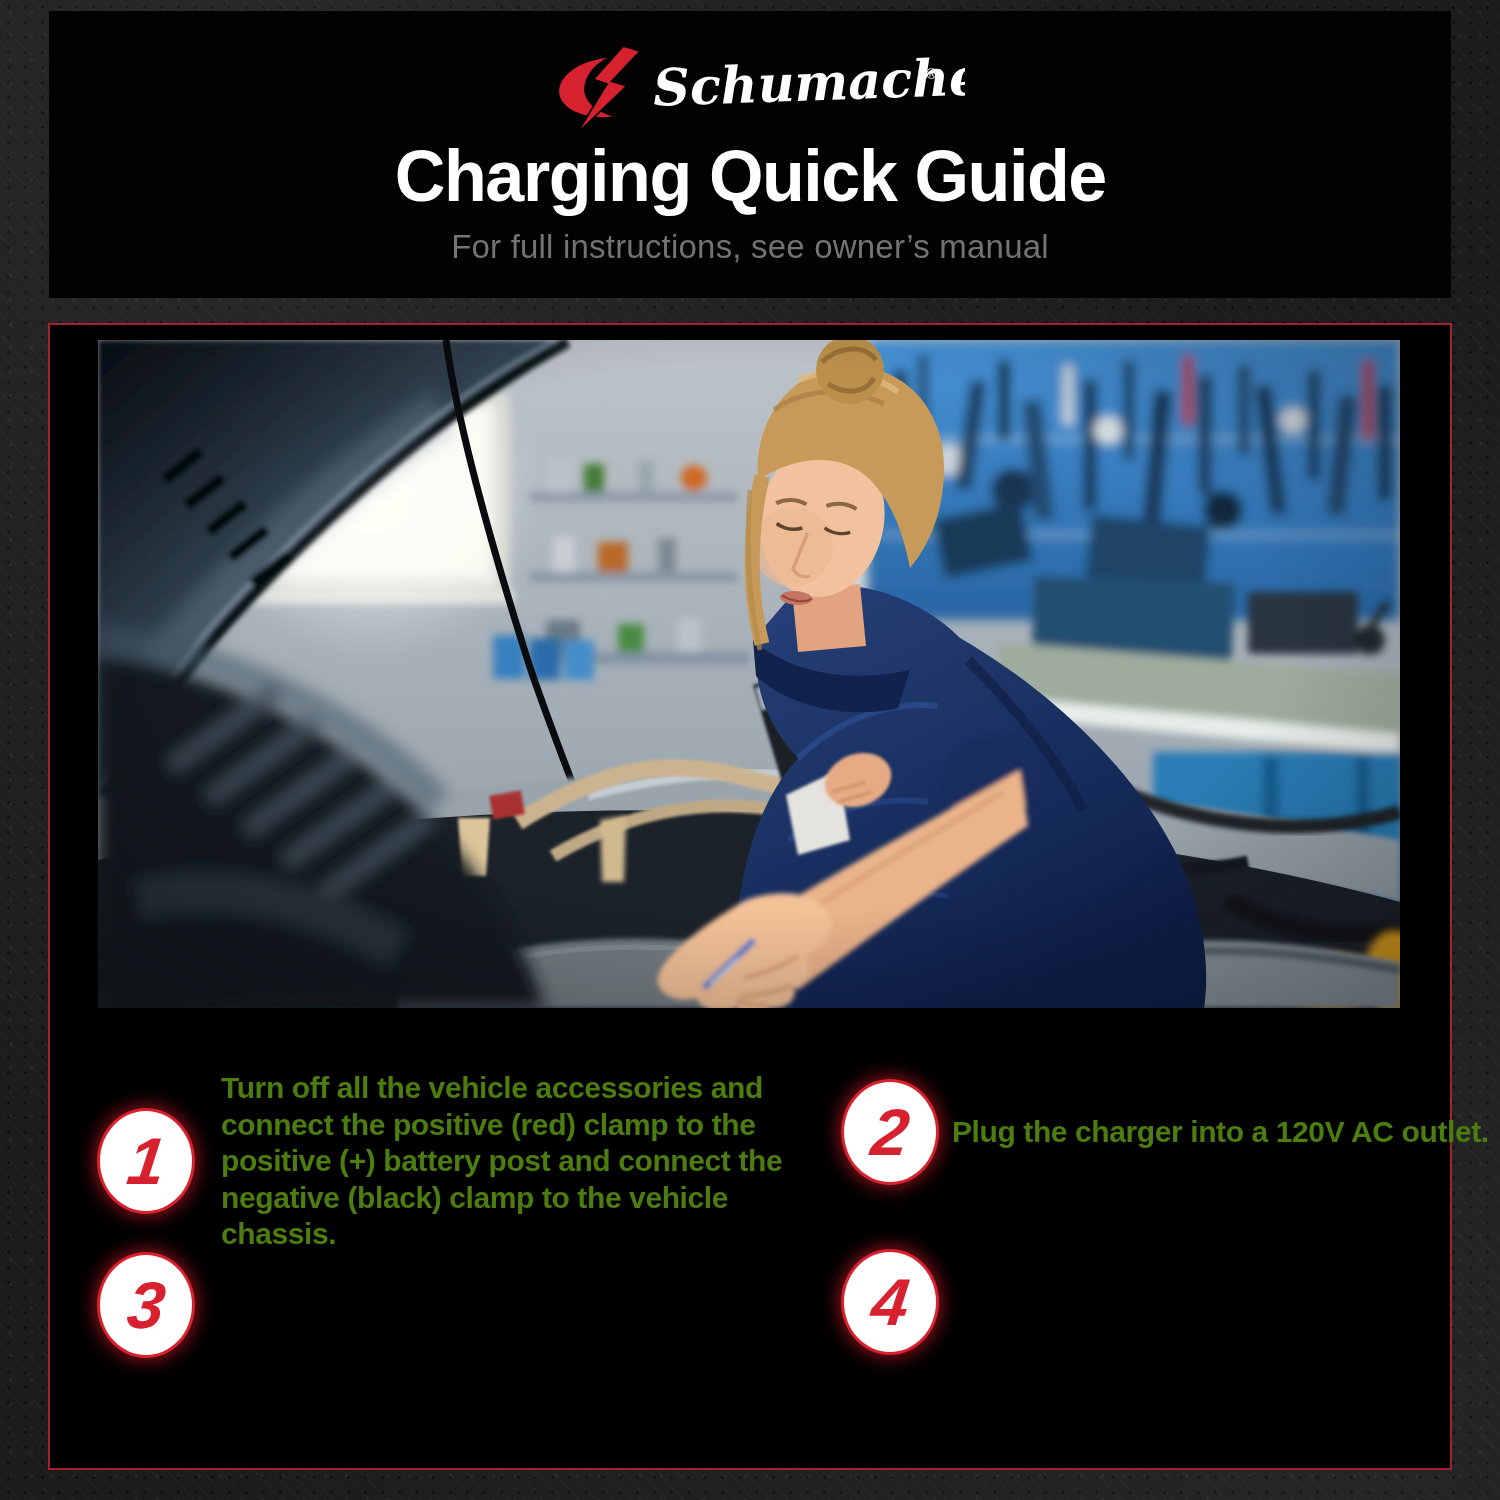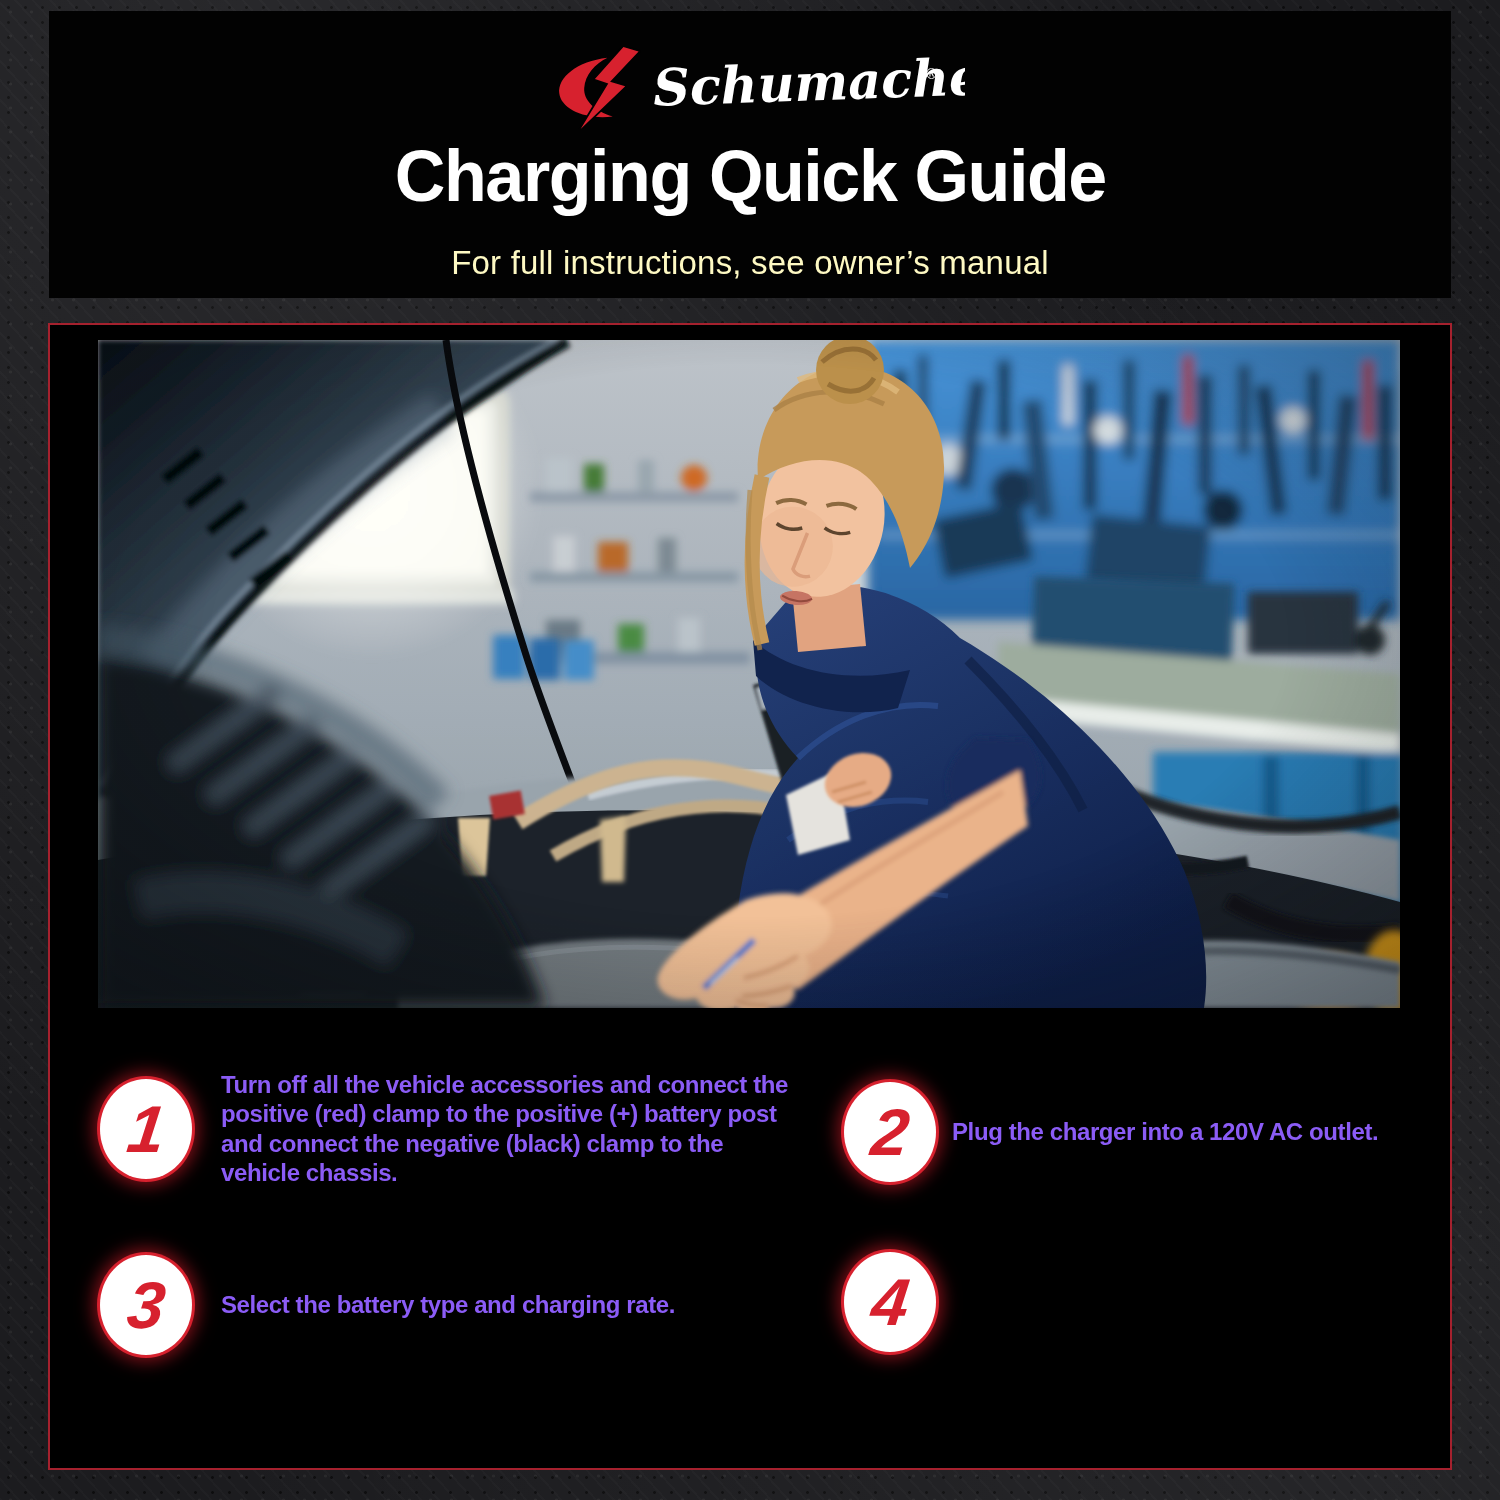--- a/index.html
+++ b/index.html
@@ -23,21 +23,21 @@
   .banner{
     position:absolute;left:49px;top:11px;width:1402px;height:287px;
     background:#020202;display:flex;flex-direction:column;align-items:center;
   }
   .logo{margin-top:36px;height:82px;}
   .title{
     margin-top:10px;color:#fff;font-size:73px;font-weight:800;
     letter-spacing:-1.5px;line-height:1;transform:scaleX(.96);
   }
   .subtitle{
-    margin-top:32px;color:#fef9c3;font-size:33px;font-weight:500;letter-spacing:.2px;
+    margin-top:16px;color:#737373;font-size:33px;font-weight:500;letter-spacing:.2px;
   }
   
   .panel{
     position:absolute;left:48px;top:323px;width:1404px;height:1147px;
     background:#000;border:2px solid #a5212e;box-sizing:border-box;
   }
   .photo{
     position:absolute;left:48px;top:15px;width:1302px;height:668px;
     overflow:hidden;background:#9aa4ad;filter:saturate(1.05) contrast(1.02);
   }
@@ -45,21 +45,21 @@
   
   .step{position:absolute;display:flex;align-items:center;}
   .step-num{
     flex:0 0 auto;width:92px;height:100px;border-radius:50%;background:#fff;
     display:flex;align-items:center;justify-content:center;
     box-shadow:0 0 0 3px #d7212e, 0 0 18px 6px rgba(225,28,44,.6);
     color:#d7212e;font-size:66px;font-weight:bold;font-style:italic;
   }
   .step-num span{transform:skewX(-7deg);}
   .step-text{
-    color:#8b5cf6;font-weight:bold;font-size:24px;line-height:1.22;letter-spacing:-.4px;
+    color:#4d7c0f;font-weight:bold;font-size:30px;line-height:1.22;letter-spacing:-.4px;
   }
   .step-1{left:50px;top:745px;}   .step-1 .step-text{margin-left:29px;width:572px;}
   .step-2{left:794px;top:757px;}  .step-2 .step-text{margin-left:16px;white-space:nowrap;}
   .step-3{left:50px;top:930px;}   .step-3 .step-text{margin-left:29px;white-space:nowrap;}
   .step-4{left:794px;top:927px;}  .step-4 .step-text{margin-left:16px;width:470px;}
 </style>
 </head>
 <body>
 
 <div class="bg-texture"></div>
@@ -357,21 +357,20 @@
     <div class="step-num">
         <span>2</span>
       </div>
     <div class="step-text">Plug the charger into a 120V AC outlet.</div>
   </div>
 
   <div class="step step-3">
     <div class="step-num">
         <span>3</span>
       </div>
-    <div class="step-text">Select the battery type and charging rate.</div>
   </div>
 
   <div class="step step-4">
     <div class="step-num">
         <span>4</span>
       </div>
   </div>
 
 </div>
 

